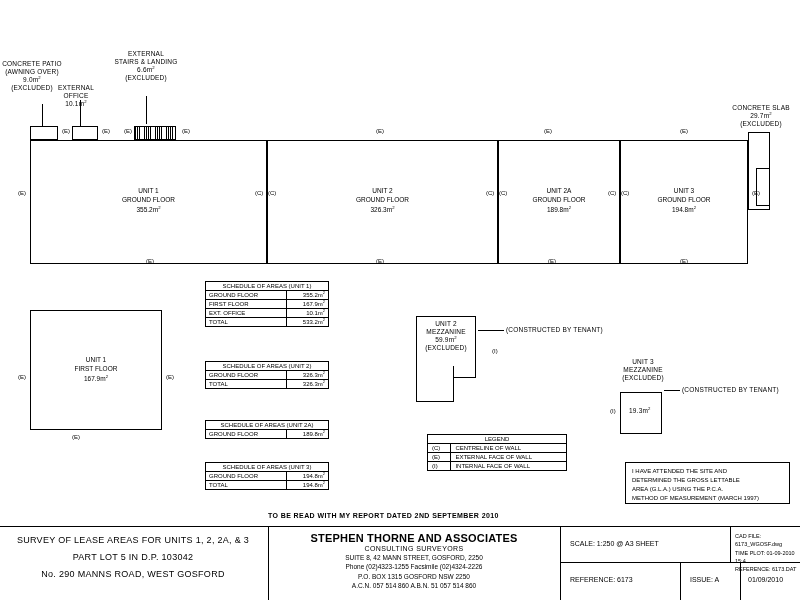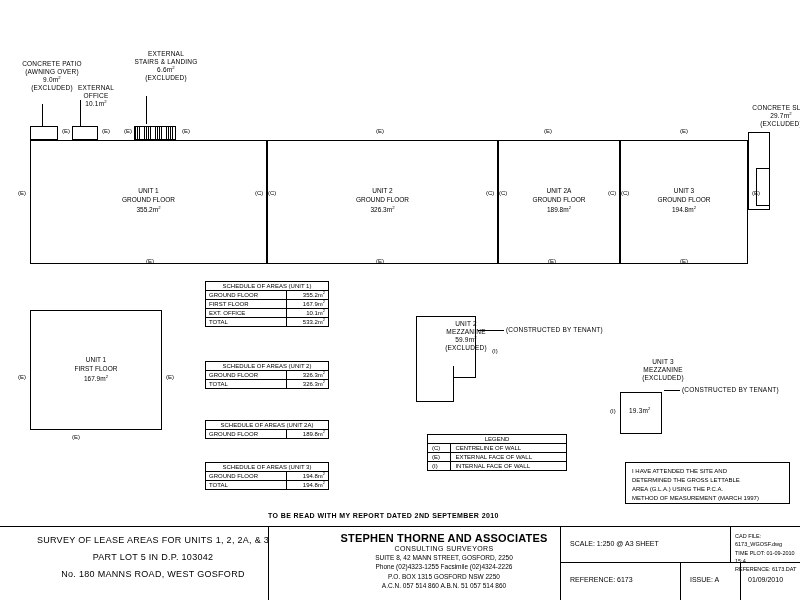--- a/index.html
+++ b/index.html
@@ -15,21 +15,21 @@
     color: #000;
     position: relative;
   }
   #sheet {
     position: absolute;
     left: 0; top: 0;
     width: 800px;
     height: 600px;
   }
   .abs { position: absolute; }
-  .ctr { text-align: center; padding-left: 20px; }
+  .ctr { text-align: center; }
   .txt { font-size: 6.5px; line-height: 1.25; letter-spacing: .2px; }
   .txt7 { font-size: 7px; line-height: 1.25; }
   .tiny { font-size: 5.5px; line-height: 1.2; }
   .bold { font-weight: bold; }
 
   
   .unitbox {
     position: absolute;
     border: 1.6px solid #000;
     box-sizing: border-box;
@@ -335,24 +335,24 @@
   <div class="tbline" style="left:268px; top:526px; width:1px; height:74px;"></div>
   <div class="tbline" style="left:560px; top:526px; width:1px; height:74px;"></div>
   <div class="tbline" style="left:560px; top:562px; width:240px; height:1px;"></div>
   <div class="tbline" style="left:730px; top:526px; width:1px; height:36px;"></div>
   <div class="tbline" style="left:680px; top:562px; width:1px; height:38px;"></div>
   <div class="tbline" style="left:740px; top:562px; width:1px; height:38px;"></div>
 
   <div class="abs ctr" style="left:0px; top:532px; width:266px; font-size:9px; line-height:1.9; letter-spacing:.3px;">
     <div>SURVEY OF LEASE AREAS FOR UNITS 1, 2, 2A, &amp; 3</div>
     <div>PART LOT 5 IN D.P. 103042</div>
-    <div>No. 180 MANNS ROAD, WEST GOSFORD</div>
-  </div>
-
-  <div class="abs ctr" style="left:270px; top:532px; width:288px;margin-left:10px;">
+    <div>No. 290 MANNS ROAD, WEST GOSFORD</div>
+  </div>
+
+  <div class="abs ctr" style="left:270px; top:532px; width:288px;">
     <div class="bold" style="font-size:11px; letter-spacing:.2px;">STEPHEN THORNE AND ASSOCIATES</div>
     <div style="font-size:7px; letter-spacing:.4px; margin-top:1px;">CONSULTING SURVEYORS</div>
     <div style="font-size:6.5px; line-height:1.45; margin-top:1px;">
       <div>SUITE 8, 42 MANN STREET, GOSFORD, 2250</div>
       <div>Phone (02)4323-1255 Facsimile (02)4324-2226</div>
       <div>P.O. BOX 1315 GOSFORD NSW 2250</div>
       <div>A.C.N. 057 514 860   A.B.N. 51 057 514 860</div>
     </div>
   </div>
 

